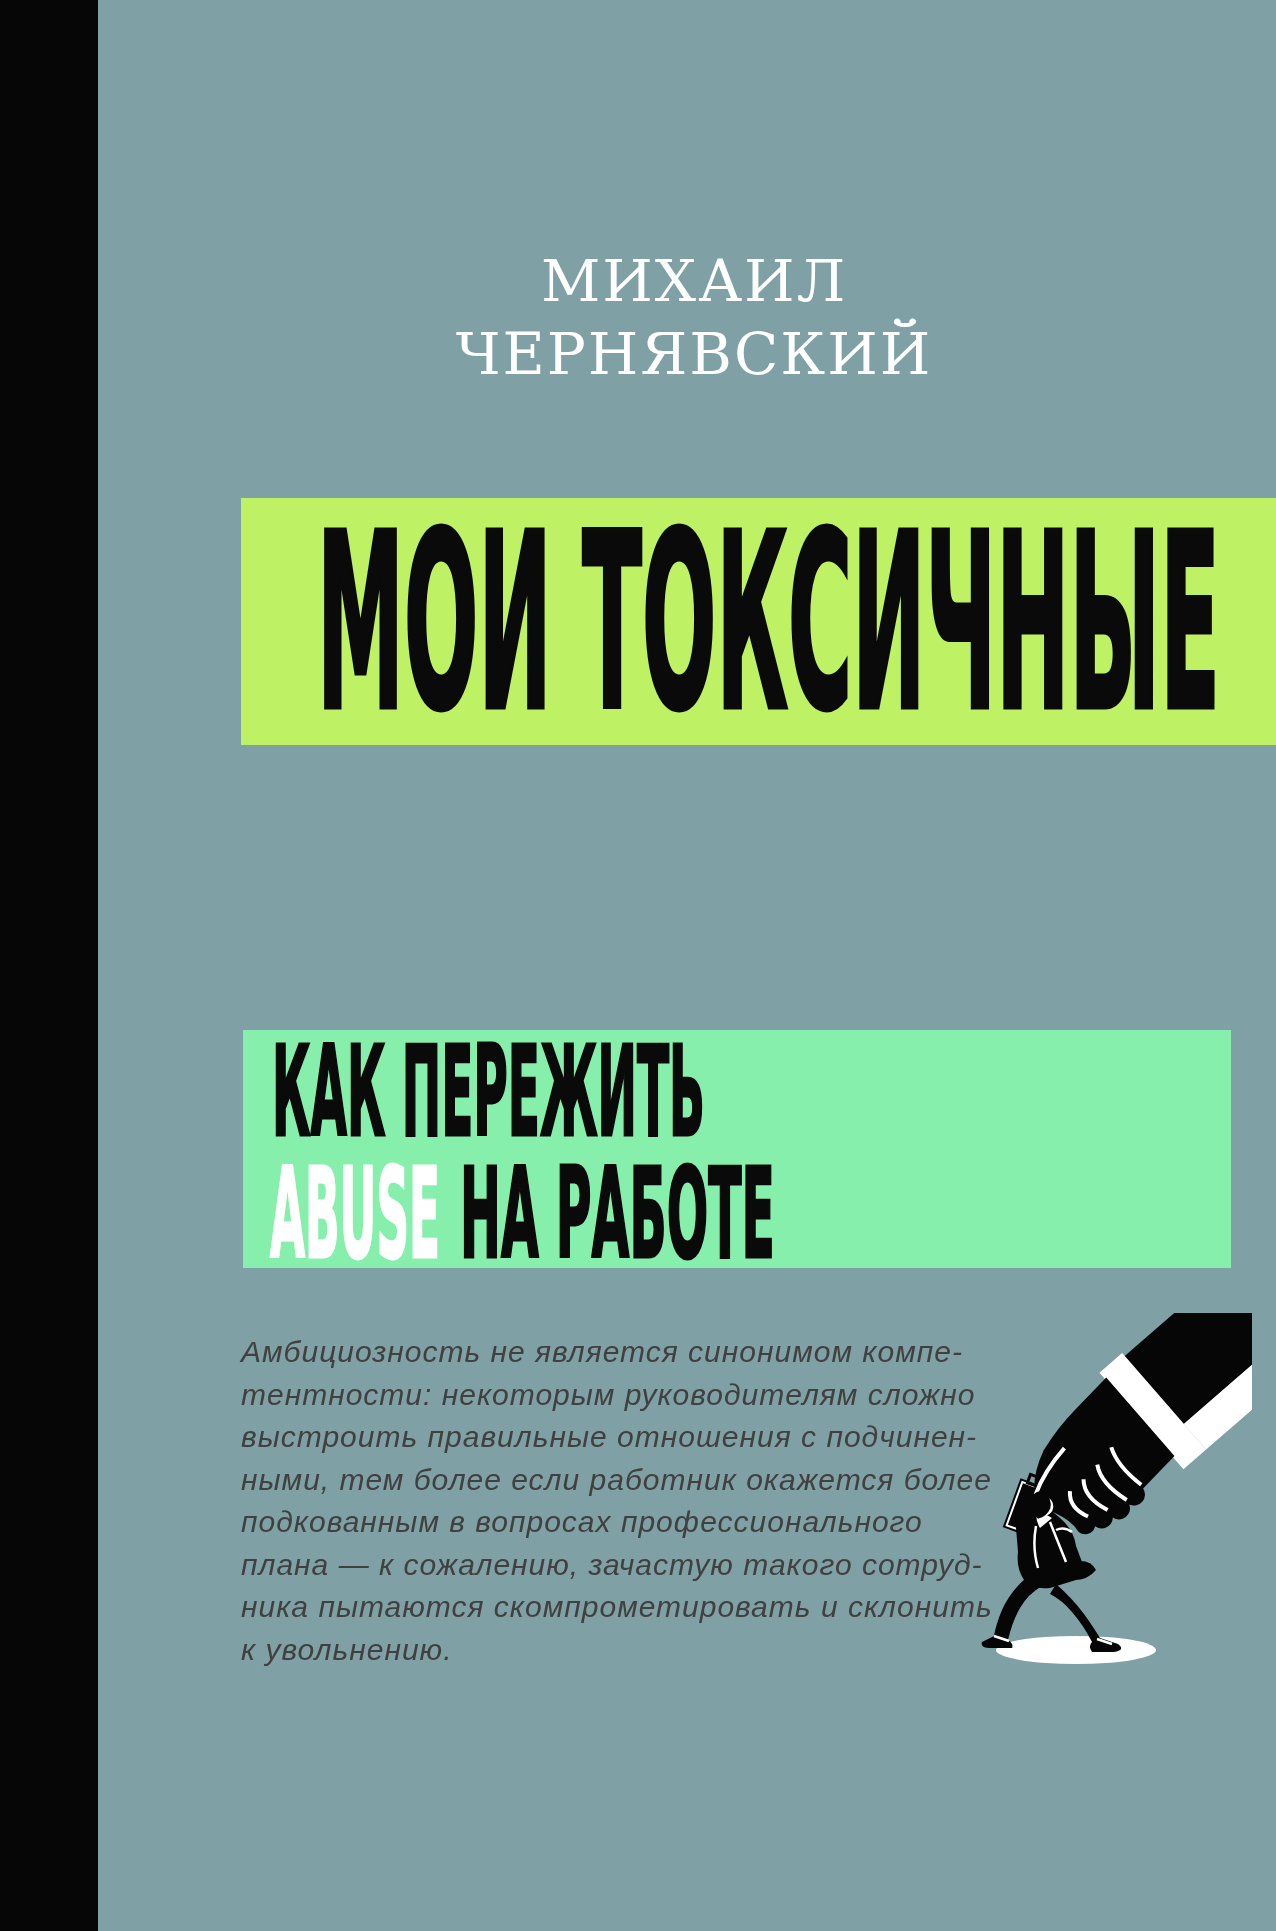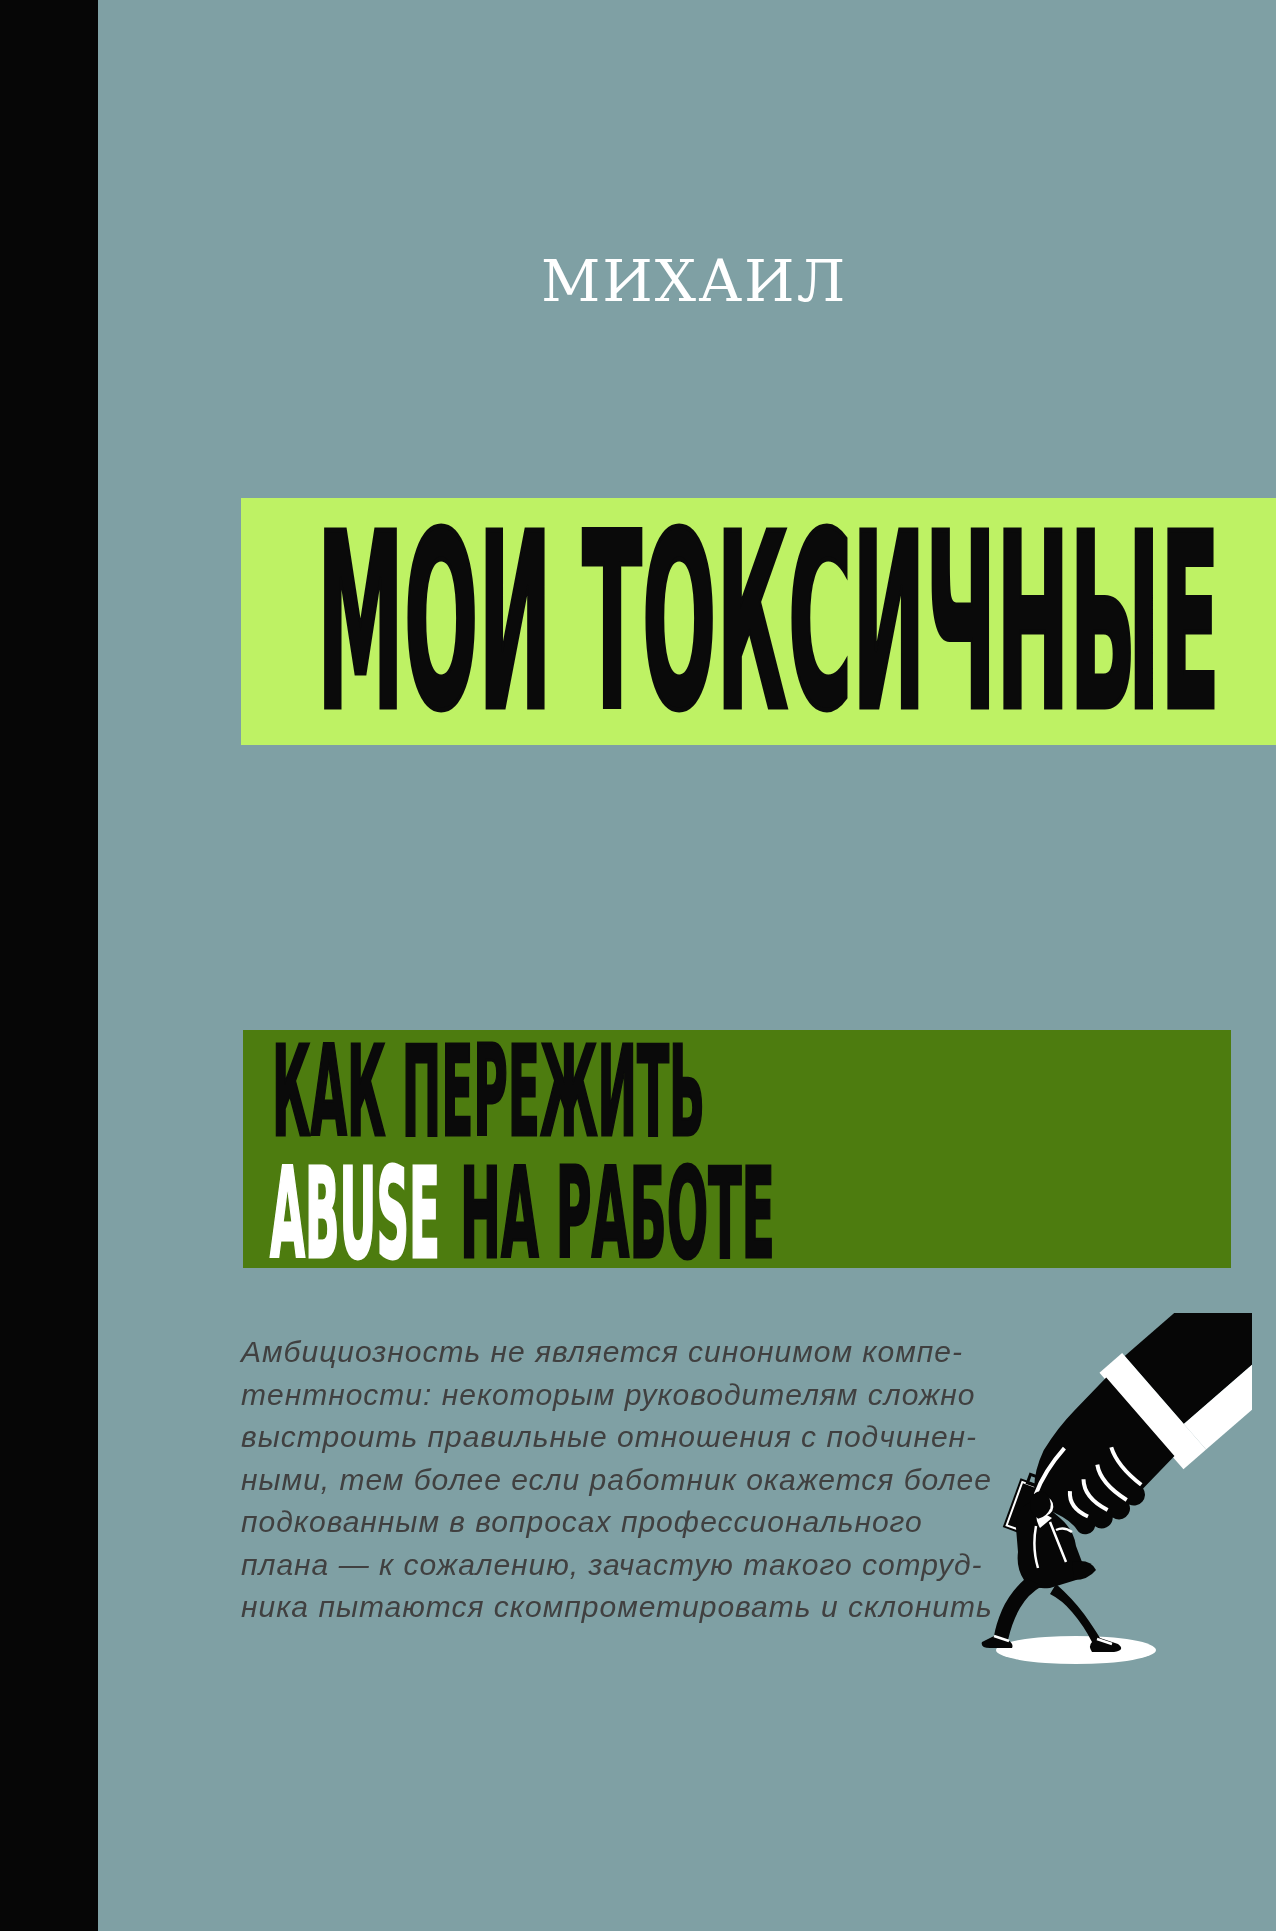--- a/index.html
+++ b/index.html
@@ -27,21 +27,21 @@
     position:absolute;left:241px;top:498px;width:1035px;height:247px;
     background:#bef264;
     padding-left:40px;
   }
   .bandblack{
     position:absolute;left:0;top:763px;width:1185px;height:245px;
     background:#060606;
   }
   .band2{
     position:absolute;left:243px;top:1030px;width:988px;height:238px;
-    background:#4d7c0f;
+    background:#86efac;
   }
   .band1 svg,.bandblack svg,.band2 svg{display:block;}
   text.cond{
     font-family:"DejaVu Sans","Liberation Sans",sans-serif;
     font-weight:700;
   }
   .annotation{
     position:absolute;left:241px;top:1331px;width:657px;
     text-align:left;
     color:#404040;
@@ -57,20 +57,21 @@
 </style>
 </head>
 <body>
 
 <div class="cover">
 
   <div class="bar-left"></div>
 
   <div class="author">
     <div>МИХАИЛ</div>
+    <div>ЧЕРНЯВСКИЙ</div>
   </div>
 
   <div class="band1">
     <svg width="1035" height="247" viewBox="0 0 1035 247">
       <text class="cond" x="36" y="209" font-size="242" fill="#0a0a0a" stroke="#0a0a0a" stroke-width="5" textLength="903" lengthAdjust="spacingAndGlyphs">МОИ ТОКСИЧНЫЕ</text>
     </svg>
   </div>
 
 
   <div class="band2">
@@ -82,20 +83,21 @@
   </div>
 
   <div class="annotation">
     <div>Амбициозность не является синонимом компе-</div>
     <div>тентности: некоторым руководителям сложно</div>
     <div>выстроить правильные отношения с подчинен-</div>
     <div>ными, тем более если работник окажется более</div>
     <div>подкованным в вопросах профессионального</div>
     <div>плана — к сожалению, зачастую такого сотруд-</div>
     <div>ника пытаются скомпрометировать и склонить</div>
+    <div>к увольнению.</div>
   </div>
 
   <svg class="illo" viewBox="0 0 316 370">
     <defs>
       <clipPath id="illo-clip">
           <rect x="0" y="13" width="292" height="357"></rect>
         </clipPath>
     </defs>
     <g clip-path="url(#illo-clip)">
 

